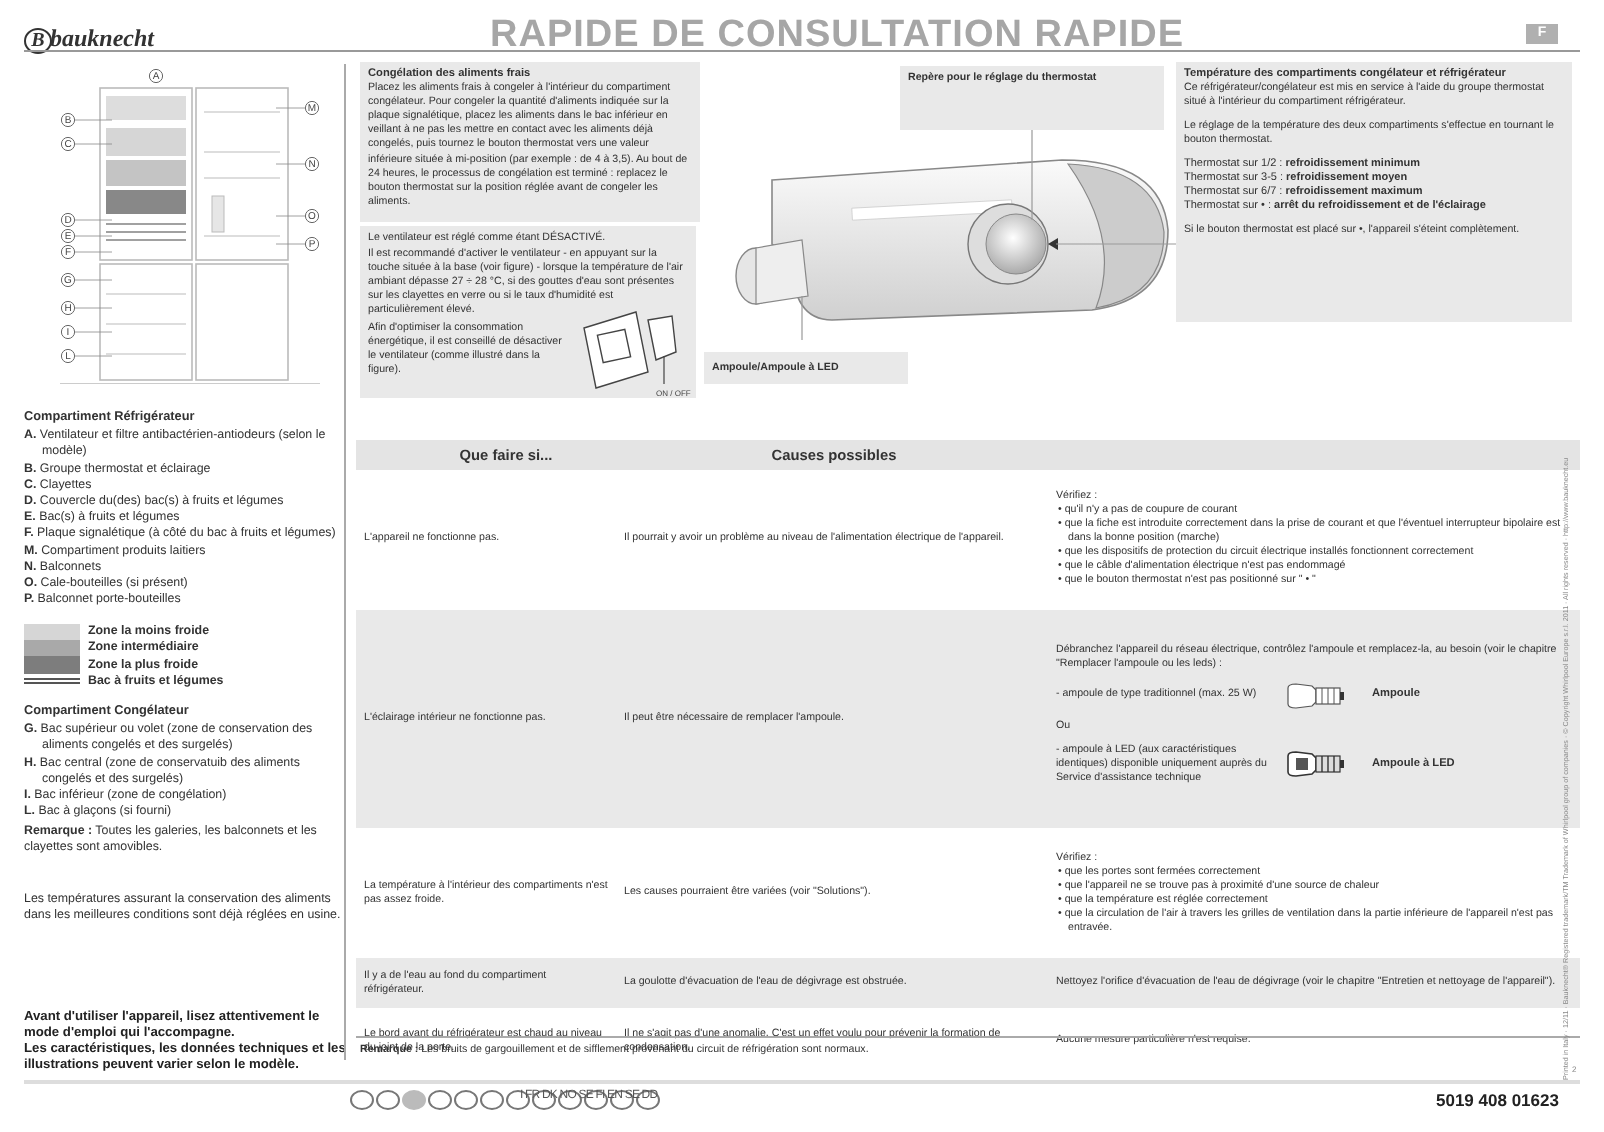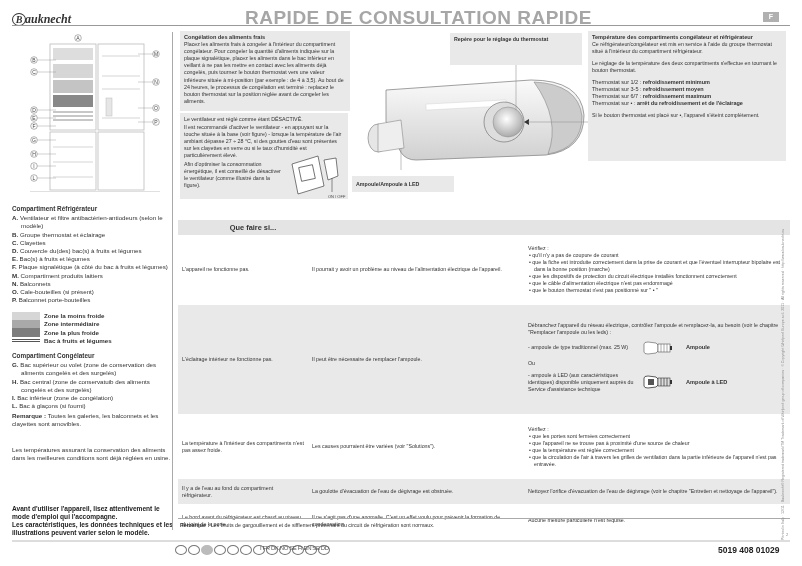--- a/index.html
+++ b/index.html
@@ -69,21 +69,21 @@
   .circ { width: 12px; height: 10px; border: 0.7px solid #777; border-radius: 50%; margin-right: 1px; }
   .circ.filled { background: #bbb; border-color: #bbb; }
   #circle-text { left: 260px; top: 545px; font-size: 6px; color: #555; letter-spacing: -0.4px; }
   #product-code { left: 718px; top: 545px; font-size: 8.5px; font-weight: bold; color: #222; }
   #vertical-credit { left: 781px; top: 540px; transform-origin: 0 0; transform: rotate(-90deg); font-size: 3.6px; color: #888; white-space: nowrap; width: 390px; }
   #page-num { left: 786px; top: 532px; font-size: 4px; color: #888; }
 </style>
 </head>
 <body>
 
-<div id="logo" class="abs"><span class="b">B</span><span>auknecht</span></div>
+<div id="logo" class="abs"><span class="b">B</span><span>bauknecht</span></div>
 <div id="doc-title" class="abs">RAPIDE DE CONSULTATION RAPIDE</div>
 <div id="lang-badge" class="abs">F</div>
 <div id="header-rule" class="abs"></div>
 
 <svg id="fridge-diagram" class="abs" viewBox="0 0 150 160">
   <g fill="none" stroke="#bbb" stroke-width="0.8">
     <rect x="30" y="12" width="46" height="86"></rect>
     <rect x="78" y="12" width="46" height="86"></rect>
     <rect x="30" y="100" width="46" height="58"></rect>
     <rect x="78" y="100" width="46" height="58"></rect>
@@ -259,20 +259,21 @@
       <div><span>Thermostat sur 3-5 : </span><b>refroidissement moyen</b></div>
       <div><span>Thermostat sur 6/7 : </span><b>refroidissement maximum</b></div>
       <div><span>Thermostat sur • : </span><b>arrêt du refroidissement et de l'éclairage</b></div>
     </div>
   <div style="margin-top:5px">Si le bouton thermostat est placé sur •, l'appareil s'éteint complètement.</div>
 </div>
 
 <div id="table" class="abs">
   <div class="thead">
     <div class="th c1">Que faire si...</div>
+    <div class="th c2">Causes possibles</div>
   </div>
 
   <div class="trow" style="height:70px">
     <div class="td c1">L'appareil ne fonctionne pas.</div>
     <div class="td c2">Il pourrait y avoir un problème au niveau de l'alimentation électrique de l'appareil.</div>
     <div class="td c3">
       <div>Vérifiez :</div>
       <ul>
           <li>qu'il n'y a pas de coupure de courant</li>
           <li>que la fiche est introduite correctement dans la prise de courant et que l'éventuel interrupteur bipolaire est dans la bonne position (marche)</li>
@@ -361,15 +362,15 @@
     <div class="circ"></div>
     <div class="circ"></div>
     <div class="circ"></div>
     <div class="circ"></div>
     <div class="circ"></div>
     <div class="circ"></div>
     <div class="circ"></div>
     <div class="circ"></div>
   </div>
 <div id="circle-text" class="abs">I FR DK NO SE FI EN SE DD</div>
-<div id="product-code" class="abs">5019 408 01029</div>
+<div id="product-code" class="abs">5019 408 01623</div>
 <div id="page-num" class="abs">2</div>
 <div id="vertical-credit" class="abs">Printed in Italy · 12/11 · Bauknecht® Registered trademark/TM Trademark of Whirlpool group of companies · © Copyright Whirlpool Europe s.r.l. 2011 · All rights reserved · http://www.bauknecht.eu</div>
 
 </body></html>

